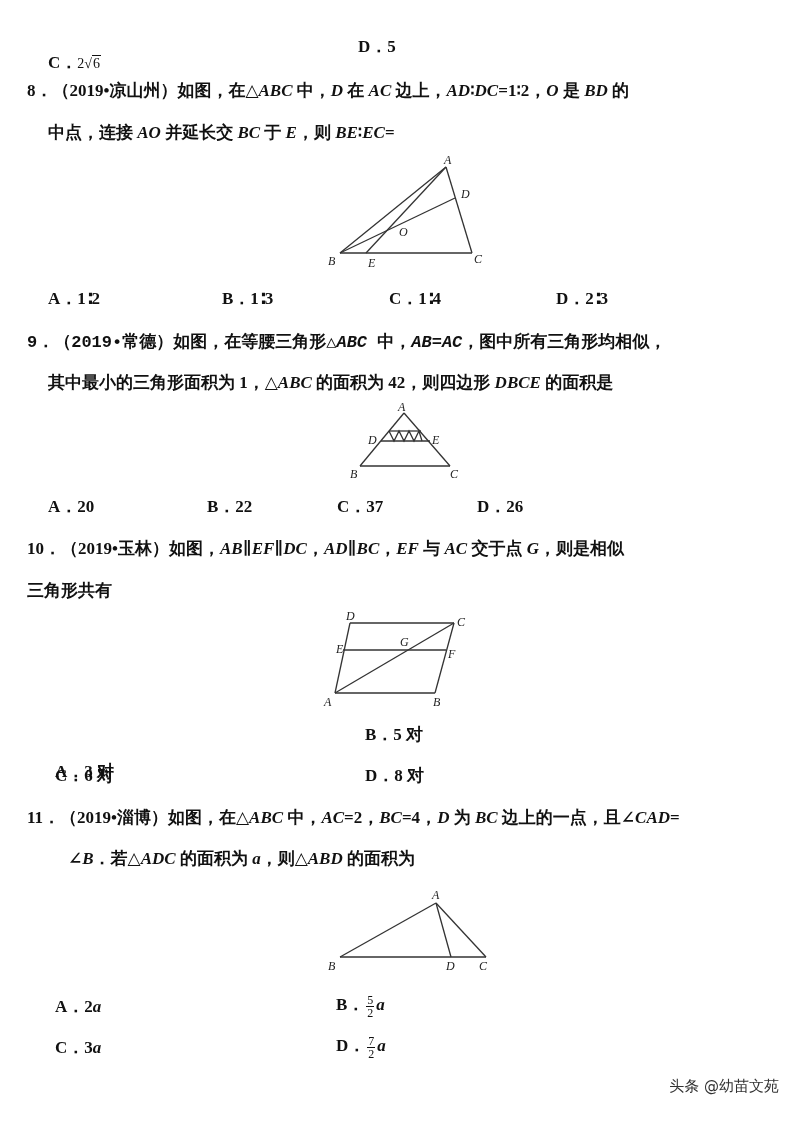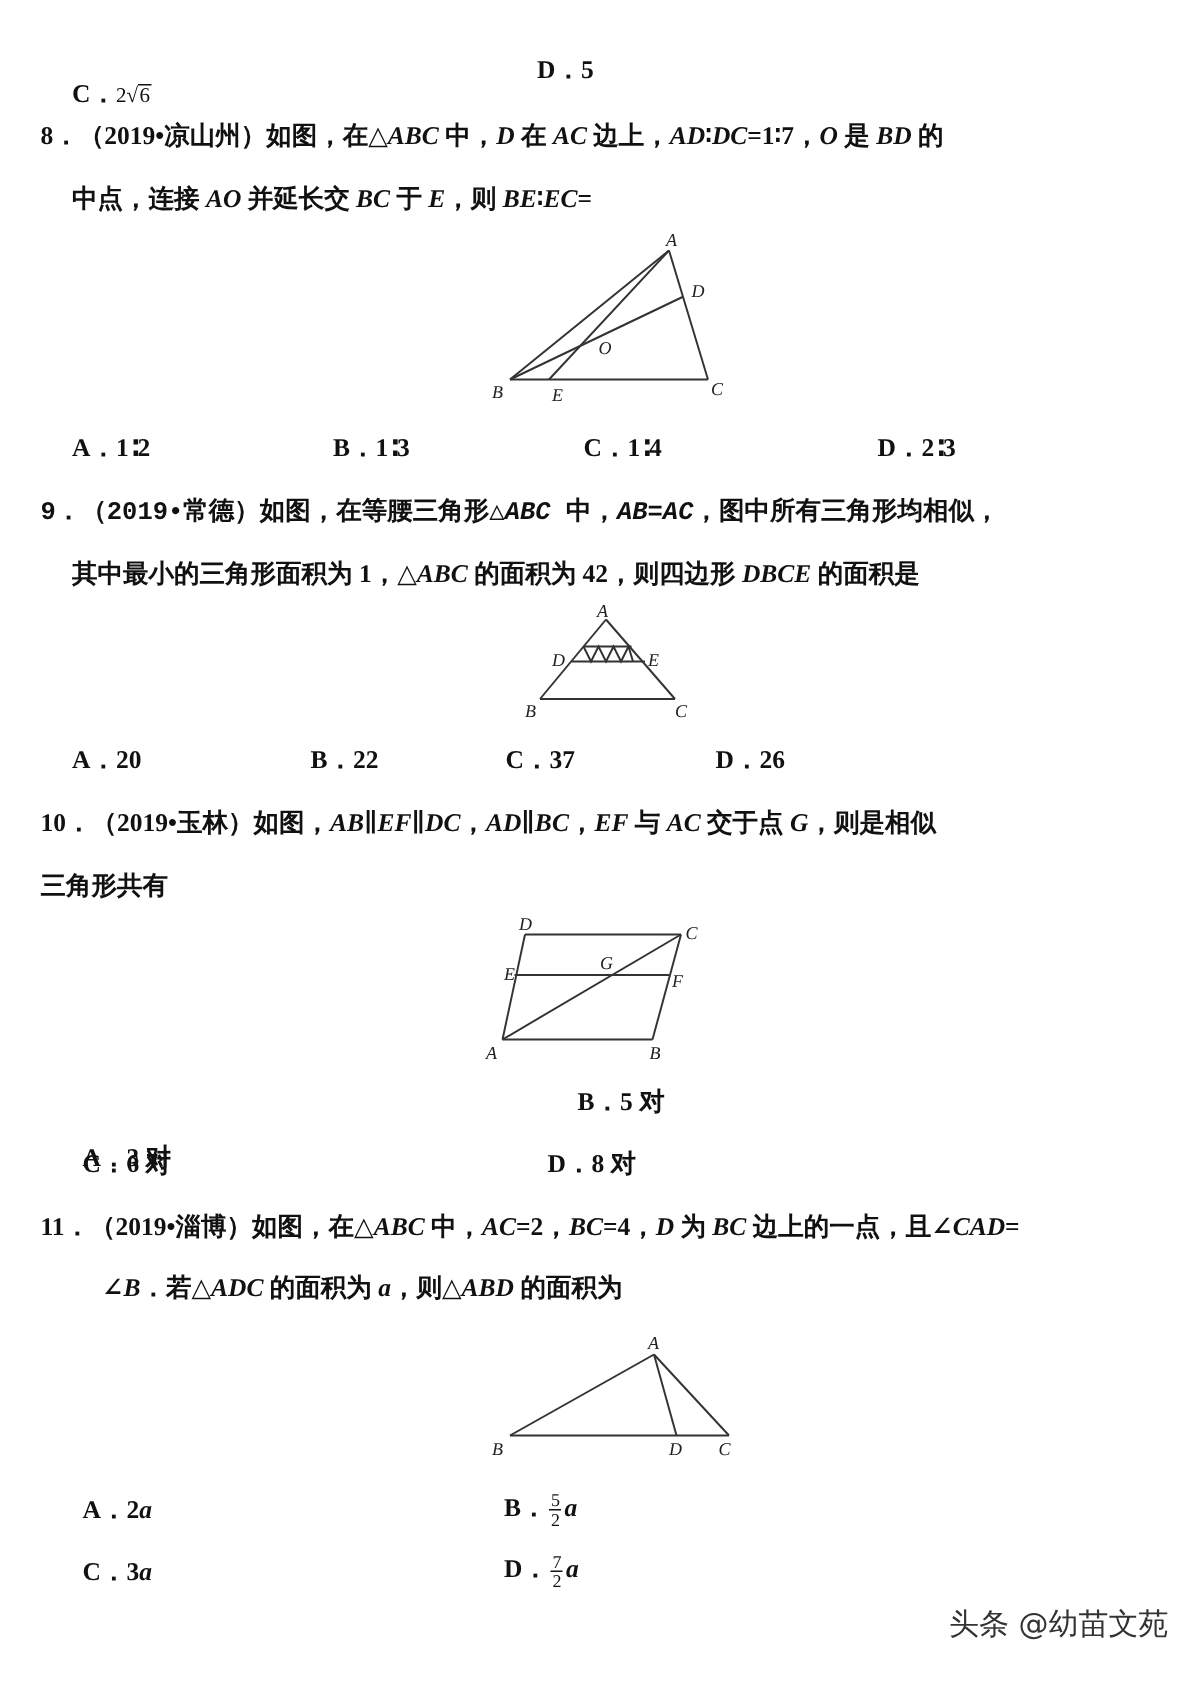--- a/index.html
+++ b/index.html
@@ -11,34 +11,34 @@
     .line { position: absolute; white-space: nowrap; font-size: 17px; font-weight: bold; line-height: 22px; }
     .opt { position: absolute; white-space: nowrap; font-size: 17px; font-weight: bold; line-height: 22px; }
     .m { font-style: italic; }
     .fig { position: absolute; }
     .fig svg text { font-family: "Liberation Serif", serif; font-style: italic; font-size: 12px; fill: #222; }
     .frac { display: inline-block; vertical-align: middle; text-align: center; font-size: 12px; font-weight: normal; line-height: 12px; margin: 0 2px; }
     .frac .num { display: block; border-bottom: 1px solid #111; padding: 0 1px; }
     .frac .den { display: block; }
     .sqrt { font-weight: normal; font-size: 14px; }
     .sqrt .rad { border-top: 1px solid #111; padding: 0 1px; }
-    .watermark { position: absolute; right: 14px; bottom: 26px; font-family: "DejaVu Sans", sans-serif; font-size: 20px; color: #333; font-weight: normal; }
+    .watermark { position: absolute; right: 14px; bottom: 26px; font-family: "DejaVu Sans", sans-serif; font-size: 15px; color: #333; font-weight: normal; }
   </style>
 </head>
 <body>
 
 <div class="opt" style="left:48px; top:36px;margin-top:16px;">
   <span>C．</span><span class="sqrt"><span>2</span>√<span class="rad">6</span></span>
 </div>
 <div class="opt" style="left:358px; top:36px;">
   <span>D．</span><span>5</span>
 </div>
 
 <div class="line" style="left:27px; top:80px;">
-  <span>8．</span><span>（2019•凉山州）</span><span class="runs"><span>如图，在△</span><span class="m">ABC</span><span> 中，</span><span class="m">D</span><span> 在 </span><span class="m">AC</span><span> 边上，</span><span class="m">AD</span><span>∶</span><span class="m">DC</span><span>=1∶7，</span><span class="m">O</span><span> 是 </span><span class="m">BD</span><span> 的</span></span>
+  <span>8．</span><span>（2019•凉山州）</span><span class="runs"><span>如图，在△</span><span class="m">ABC</span><span> 中，</span><span class="m">D</span><span> 在 </span><span class="m">AC</span><span> 边上，</span><span class="m">AD</span><span>∶</span><span class="m">DC</span><span>=1∶2，</span><span class="m">O</span><span> 是 </span><span class="m">BD</span><span> 的</span></span>
 </div>
 <div class="line" style="left:48px; top:122px;">
   <span class="runs"><span>中点，连接 </span><span class="m">AO</span><span> 并延长交 </span><span class="m">BC</span><span> 于 </span><span class="m">E</span><span>，则 </span><span class="m">BE</span><span>∶</span><span class="m">EC</span><span>=</span></span>
 </div>
 <div class="fig" style="left:320px; top:150px;">
   <svg width="180" height="122" viewBox="0 0 180 122">
     <g stroke="#333" stroke-width="1.3" fill="none">
       <line x1="20" y1="103" x2="126" y2="17"></line>
       <line x1="126" y1="17" x2="152" y2="103"></line>
       <line x1="20" y1="103" x2="152" y2="103"></line>
@@ -49,21 +49,21 @@
     <text x="141" y="48">D</text>
     <text x="79" y="86">O</text>
     <text x="8" y="115">B</text>
     <text x="48" y="117">E</text>
     <text x="154" y="113">C</text>
   </svg>
 </div>
 <div class="opt" style="left:48px; top:288px;"><span>A．</span><span>1∶2</span></div>
 <div class="opt" style="left:222px; top:288px;"><span>B．</span><span>1∶3</span></div>
 <div class="opt" style="left:389px; top:288px;"><span>C．</span><span>1∶4</span></div>
-<div class="opt" style="left:556px; top:288px;margin-left:29px;"><span>D．</span><span>2∶3</span></div>
+<div class="opt" style="left:556px; top:288px;"><span>D．</span><span>2∶3</span></div>
 
 <div class="line" style="left:27px; top:332px;font-family:Liberation Mono, monospace;">
   <span>9．</span><span>（2019•常德）</span><span class="runs"><span>如图，在等腰三角形△</span><span class="m">ABC</span><span> 中，</span><span class="m">AB=AC</span><span>，图中所有三角形均相似，</span></span>
 </div>
 <div class="line" style="left:48px; top:372px;">
   <span class="runs"><span>其中最小的三角形面积为 1，△</span><span class="m">ABC</span><span> 的面积为 42，则四边形 </span><span class="m">DBCE</span><span> 的面积是</span></span>
 </div>
 <div class="fig" style="left:340px; top:398px;">
   <svg width="130" height="86" viewBox="0 0 130 86">
     <g stroke="#333" stroke-width="1.3" fill="none">
@@ -105,21 +105,21 @@
     <text x="28" y="12">D</text>
     <text x="139" y="18">C</text>
     <text x="18" y="45">E</text>
     <text x="82" y="38">G</text>
     <text x="130" y="50">F</text>
     <text x="6" y="98">A</text>
     <text x="115" y="98">B</text>
   </svg>
 </div>
 <div class="opt" style="left:55px; top:724px;margin-top:37px;"><span>A．</span><span>3 对</span></div>
-<div class="opt" style="left:365px; top:724px;margin-left:20px;"><span>B．</span><span>5 对</span></div>
+<div class="opt" style="left:365px; top:724px;"><span>B．</span><span>5 对</span></div>
 <div class="opt" style="left:55px; top:765px;"><span>C．</span><span>6 对</span></div>
 <div class="opt" style="left:365px; top:765px;"><span>D．</span><span>8 对</span></div>
 
 <div class="line" style="left:27px; top:807px;">
   <span>11．</span><span>（2019•淄博）</span><span class="runs"><span>如图，在△</span><span class="m">ABC</span><span> 中，</span><span class="m">AC</span><span>=2，</span><span class="m">BC</span><span>=4，</span><span class="m">D</span><span> 为 </span><span class="m">BC</span><span> 边上的一点，且∠</span><span class="m">CAD</span><span>=</span></span>
 </div>
 <div class="line" style="left:68px; top:848px;">
   <span class="runs"><span>∠</span><span class="m">B</span><span>．若△</span><span class="m">ADC</span><span> 的面积为 </span><span class="m">a</span><span>，则△</span><span class="m">ABD</span><span> 的面积为</span></span>
 </div>
 <div class="fig" style="left:315px; top:882px;">

